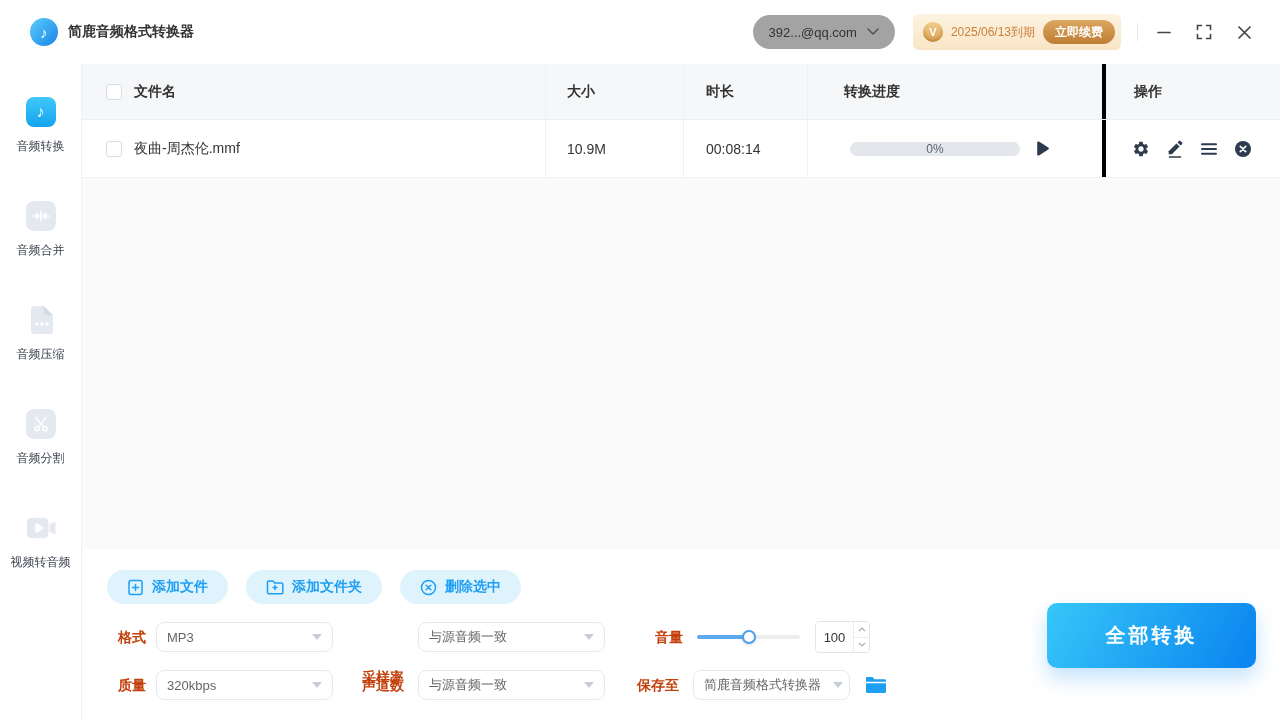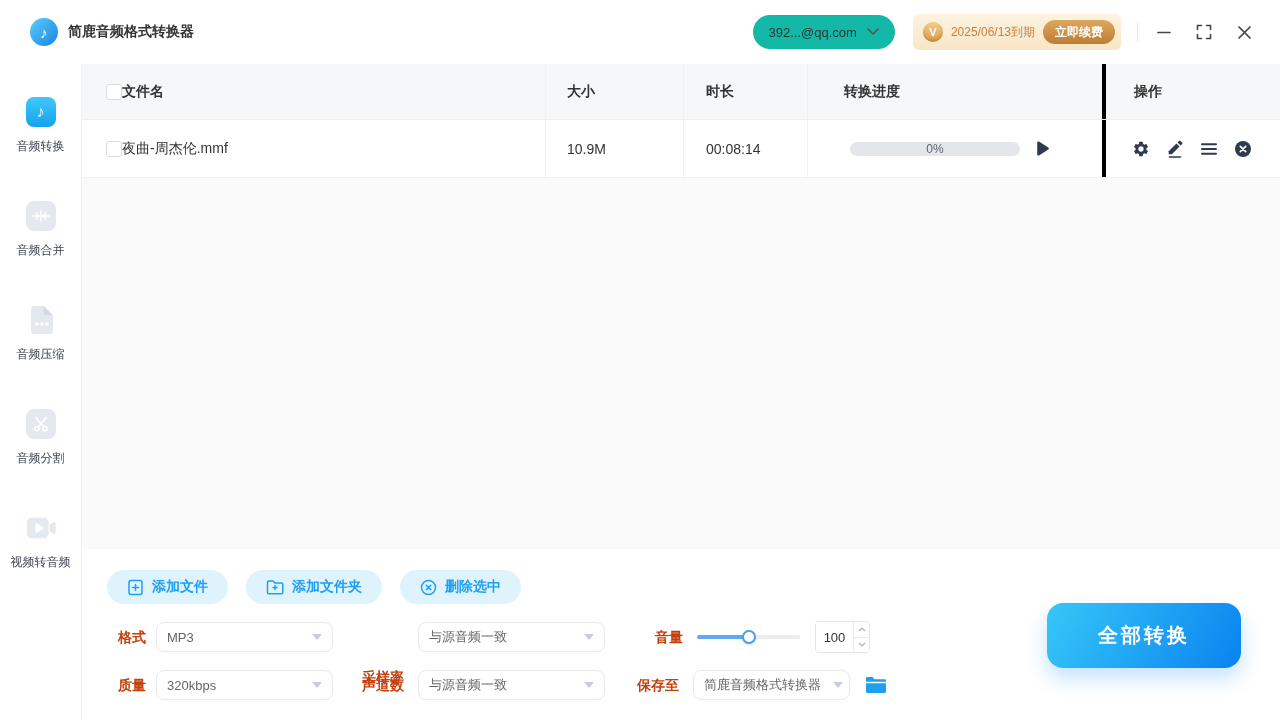--- a/index.html
+++ b/index.html
@@ -9,42 +9,42 @@
     font-family: "Liberation Sans", "DejaVu Sans", sans-serif;
     background: #fff;
     overflow: hidden;
     color: #333;
   }
   
   .topbar { position:absolute; left:0; top:0; width:1280px; height:64px; background:#fff; display:flex; align-items:center; z-index:5; }
   .logo { width:28px; height:28px; border-radius:50%; background:linear-gradient(135deg,#5BCDFA,#1785E8); margin-left:30px; display:flex; align-items:center; justify-content:center; color:#fff; font-size:15px; font-weight:bold; flex:none; }
   .title { margin-left:10px; font-size:14px; font-weight:bold; color:#333; }
   .tb-right { margin-left:auto; display:flex; align-items:center; padding-right:22px; }
-  .account { height:34px; background:#14b8a6; border-radius:17px; display:flex; align-items:center; padding:0 16px; gap:10px; font-size:13px; color:#333; cursor:pointer; }
+  .account { height:34px; background:#a3a3a3; border-radius:17px; display:flex; align-items:center; padding:0 16px; gap:10px; font-size:13px; color:#333; cursor:pointer; }
   .vip { margin-left:18px; height:36px; border-radius:6px; background:linear-gradient(180deg,#FDF3E1,#F9E5C5); display:flex; align-items:center; padding:0 6px 0 10px; gap:8px; }
   .vip-badge { width:20px; height:20px; border-radius:50%; background:linear-gradient(180deg,#F2CE8B,#D99E4F); color:#fff; font-size:11px; font-weight:bold; display:flex; align-items:center; justify-content:center; box-shadow: inset 0 -2px 3px rgba(165,105,25,.45); flex:none; }
   .vip-date { font-size:12px; color:#C8803E; white-space:nowrap; }
   .renew { height:24px; border:none; border-radius:12px; background:linear-gradient(180deg,#DCA75F,#BE7D35); color:#fff; font-size:12px; font-weight:bold; padding:0 12px; cursor:pointer; white-space:nowrap; }
   .win-divider { width:1px; height:18px; background:#E6E6E6; margin-left:16px; }
   .win-btn { width:28px; height:28px; border:none; background:transparent; display:flex; align-items:center; justify-content:center; margin-left:12px; cursor:pointer; }
   
   .sidebar { position:absolute; left:0; top:64px; width:82px; bottom:0; background:#fff; border-right:1px solid #F0F1F3; display:flex; flex-direction:column; align-items:center; padding-top:33px; z-index:4; }
   .side-item { display:flex; flex-direction:column; align-items:center; margin-bottom:46px; cursor:pointer; }
   .side-icon { width:30px; height:30px; border-radius:8px; background:#E4E8EF; display:flex; align-items:center; justify-content:center; color:#fff; font-size:16px; font-weight:bold; }
   .side-icon.active { background:linear-gradient(180deg,#41C8F9,#14A3EE); }
   .side-icon.bare { background:transparent; border-radius:0; }
   .side-label { margin-top:11px; font-size:12px; color:#3D4450; white-space:nowrap; }
   
   .main { position:absolute; left:82px; top:64px; right:0; bottom:0; background:#FAFAFA; }
   .thead, .trow { display:grid; grid-template-columns:463px 138px 124px 295px 1fr; }
   .thead { height:56px; background:#F6F7F8; border-bottom:1px solid #EDEEF0; }
   .trow  { height:58px; background:#fff; border-bottom:1px solid #F0F1F3; }
   .cell { display:flex; align-items:center; font-size:14px; color:#333; }
   .thead .cell { font-weight:bold; }
-  .c1 { padding-left:24px; }
+  .c1 { padding-left:24px; gap:12px; }
   .c2 { padding-left:21px; border-left:1px solid #EFF0F2; }
   .c3 { padding-left:22px; border-left:1px solid #EFF0F2; }
   .c4 { padding-left:36px; border-left:1px solid #EFF0F2; }
   .trow .c4 { padding-left:42px; }
   .c5 { padding-left:28px; border-left:4px solid #000000; }
   .trow .c5 { padding-left:26px; gap:16px; }
   .checkbox { width:16px; height:16px; border:1px solid #D8DCE2; border-radius:3px; background:#fff; cursor:pointer; flex:none; }
   .progress { width:170px; height:14px; border-radius:7px; background:#E3E6EA; position:relative; overflow:hidden; flex:none; }
   .progress-fill { height:100%; background:#1E9FF2; border-radius:7px; width:0; }
   .progress-text { position:absolute; inset:0; display:flex; align-items:center; justify-content:center; font-size:12px; color:#5B6472; }
@@ -60,21 +60,21 @@
   .slider { position:absolute; height:30px; display:flex; align-items:center; cursor:pointer; }
   .slider-track { width:103px; height:4px; background:#EDEDEE; border-radius:2px; position:relative; }
   .slider-fill { height:4px; background:#5FA9F0; border-radius:2px; position:relative; }
   .slider-handle { position:absolute; right:-7px; top:-5px; width:14px; height:14px; background:#fff; border:2px solid #4BA0EE; border-radius:50%; box-shadow:0 1px 3px rgba(0,0,0,.15); }
   .numbox { position:absolute; width:55px; height:32px; border:1px solid #E3E5E9; border-radius:4px; background:#fff; display:flex; overflow:hidden; }
   .numinput { flex:1; min-width:0; border:none; outline:none; font-size:13px; color:#333; text-align:center; font-family:inherit; }
   .spin { width:16px; border-left:1px solid #EBECEF; display:flex; flex-direction:column; }
   .spin button { flex:1; border:none; background:#fff; cursor:pointer; display:flex; align-items:center; justify-content:center; padding:0; }
   .spin .up { border-bottom:1px solid #EBECEF; }
   .folder-btn { position:absolute; border:none; background:transparent; cursor:pointer; display:flex; padding:0; }
-  .convert { position:absolute; left:965px; top:54px; width:194px; height:65px; border:none; border-radius:16px; background:linear-gradient(118deg,#36C7F8 0%,#0C86F0 95%); color:#fff; font-size:20px; font-weight:bold; letter-spacing:3px; cursor:pointer; box-shadow:0 10px 20px rgba(20,140,240,.25); font-family:inherit; }
+  .convert { position:absolute; left:965px; top:54px; width:209px; height:65px; border:none; border-radius:10px; background:linear-gradient(118deg,#36C7F8 0%,#0C86F0 95%); color:#fff; font-size:20px; font-weight:bold; letter-spacing:3px; cursor:pointer; box-shadow:0 10px 20px rgba(20,140,240,.25); font-family:inherit; }
 </style>
 </head>
 <body>
 
 <header class="topbar">
   <div class="logo">
     <span>♪</span>
   </div>
   <div class="title">简鹿音频格式转换器</div>
 

